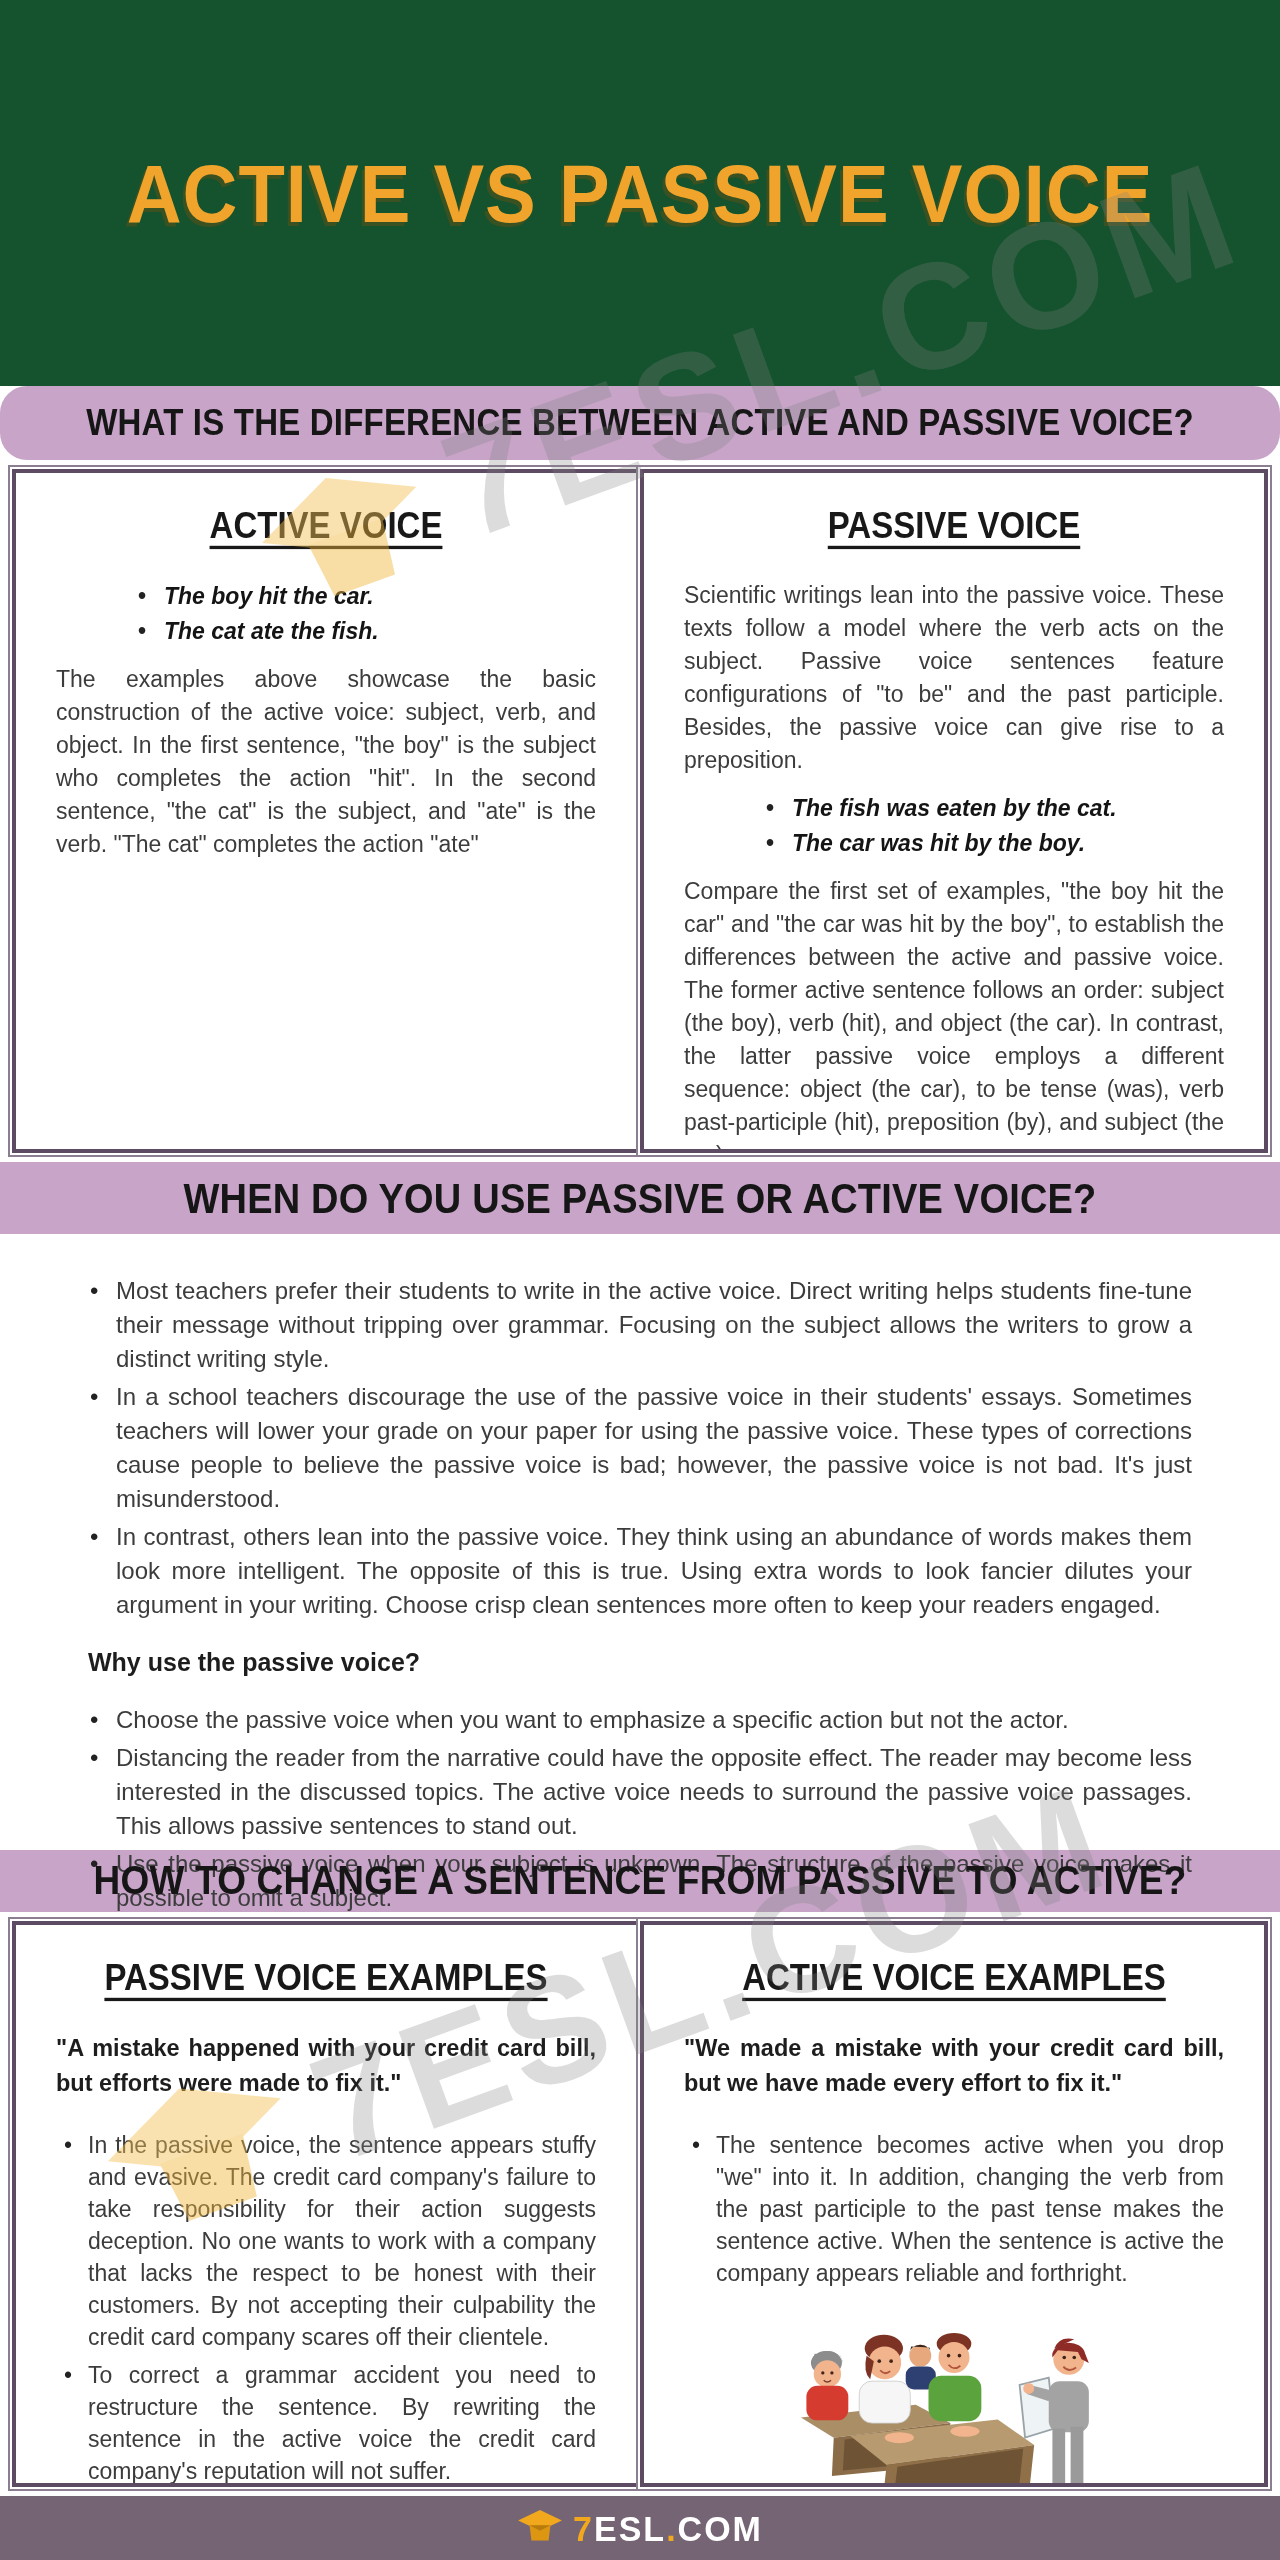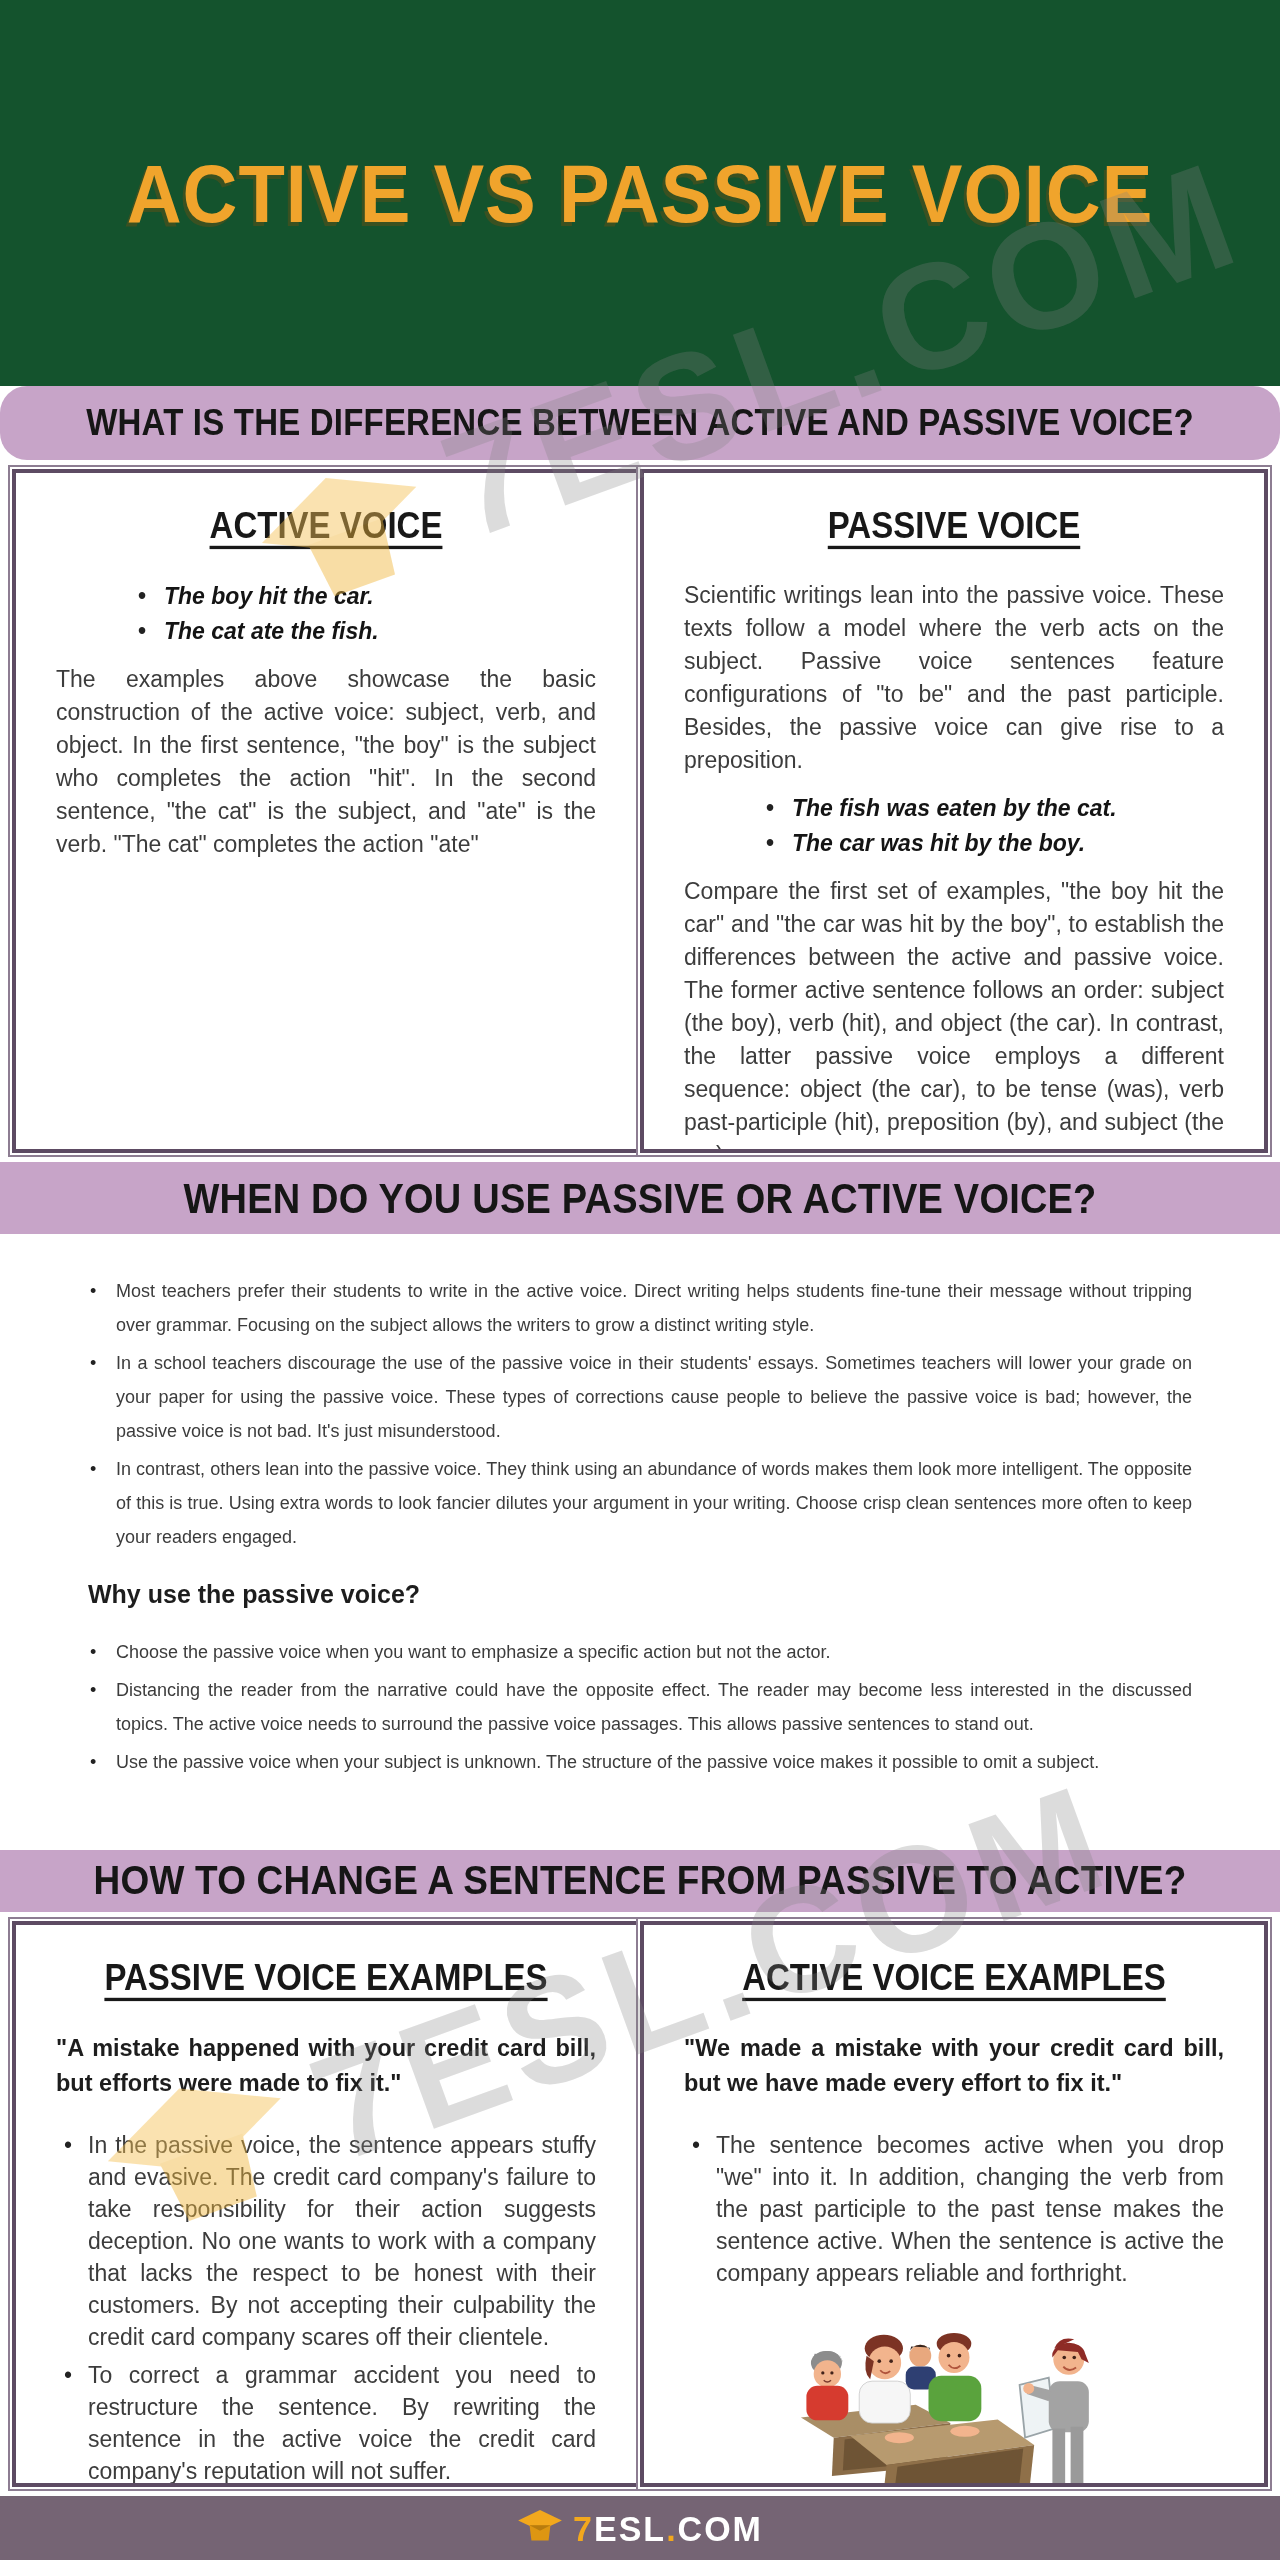--- a/index.html
+++ b/index.html
@@ -69,21 +69,21 @@
   }
   .card ul.blist li::before{
     content:"•"; position:absolute; left:-24px; color:#222;
   }
   
   .usage{
     height:616px; background:#ffffff; padding:40px 88px 0 88px;
   }
   .usage ul{ list-style:none; }
   .usage li{
-    position:relative; font-size:18px; line-height:34px;
+    position:relative; font-size:24px; line-height:34px;
     text-align:justify; color:#3c3c3c; padding-left:28px; margin-bottom:4px;
   }
   .usage li::before{
     content:"•"; position:absolute; left:2px; color:#222;
   }
   .usage h3{
     font-size:25px; color:#1d1d1d; font-weight:800; margin:26px 0 26px 0;
   }
   
   .footer{

